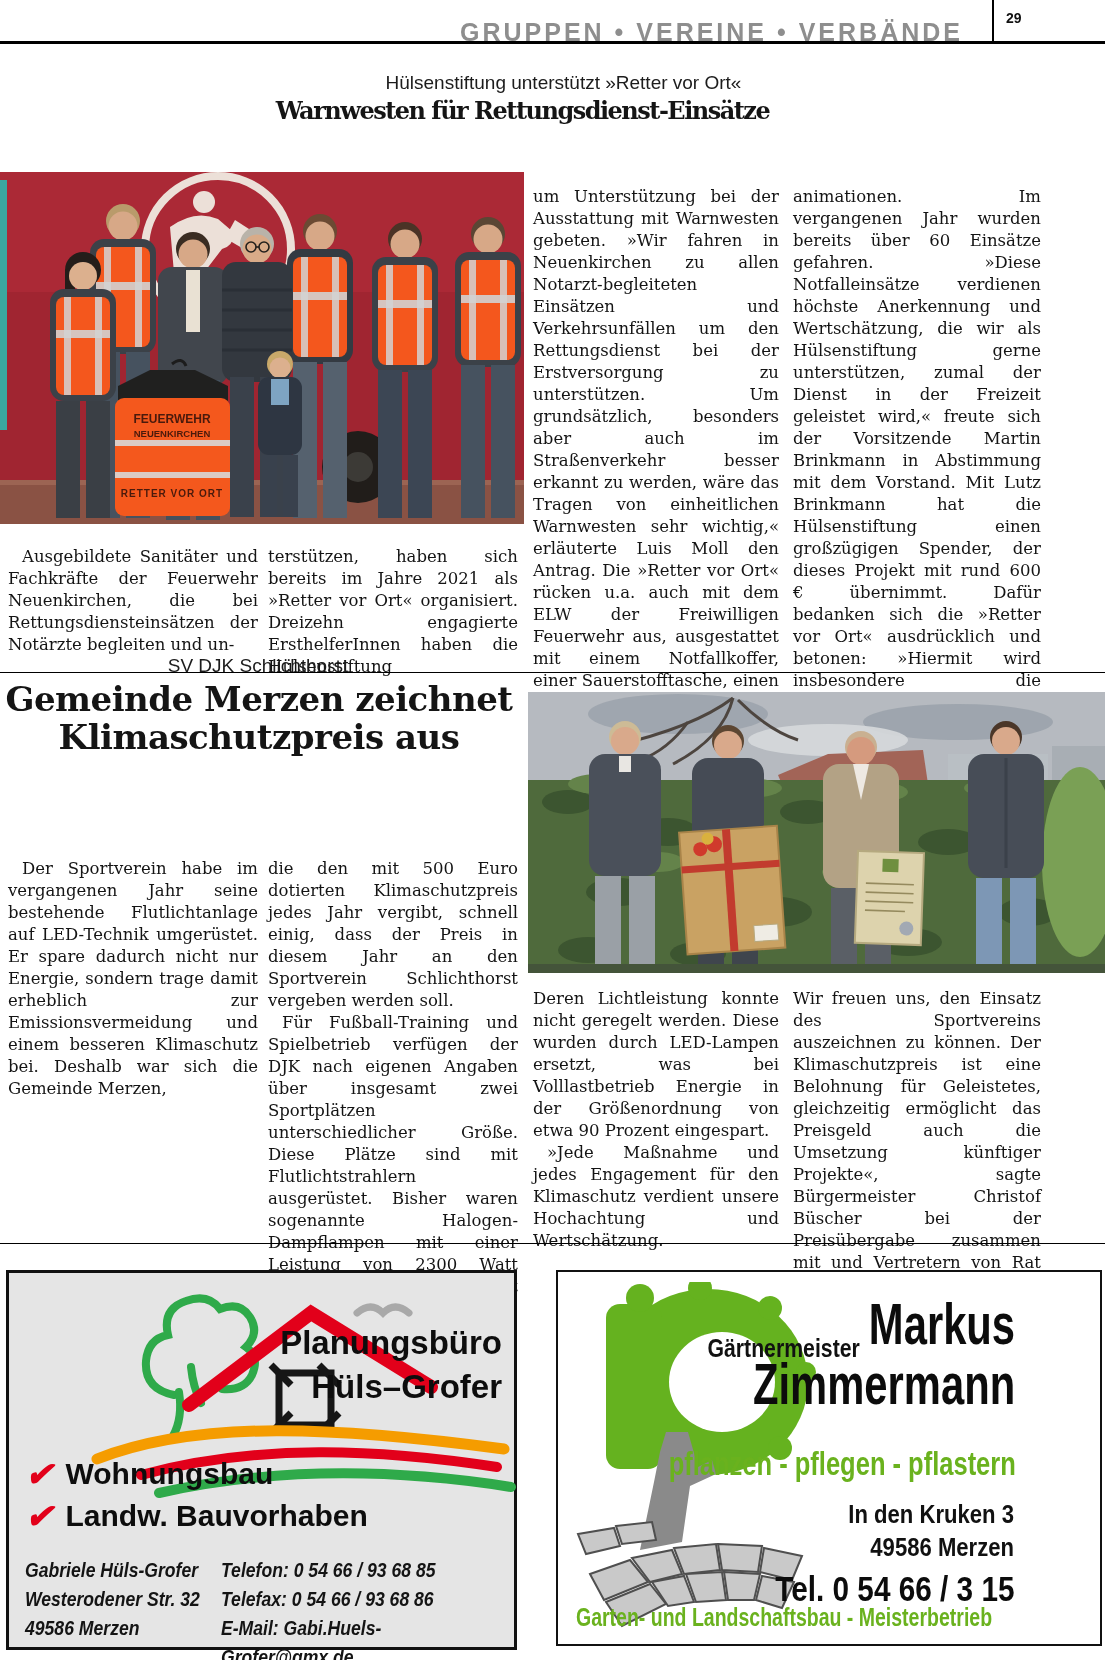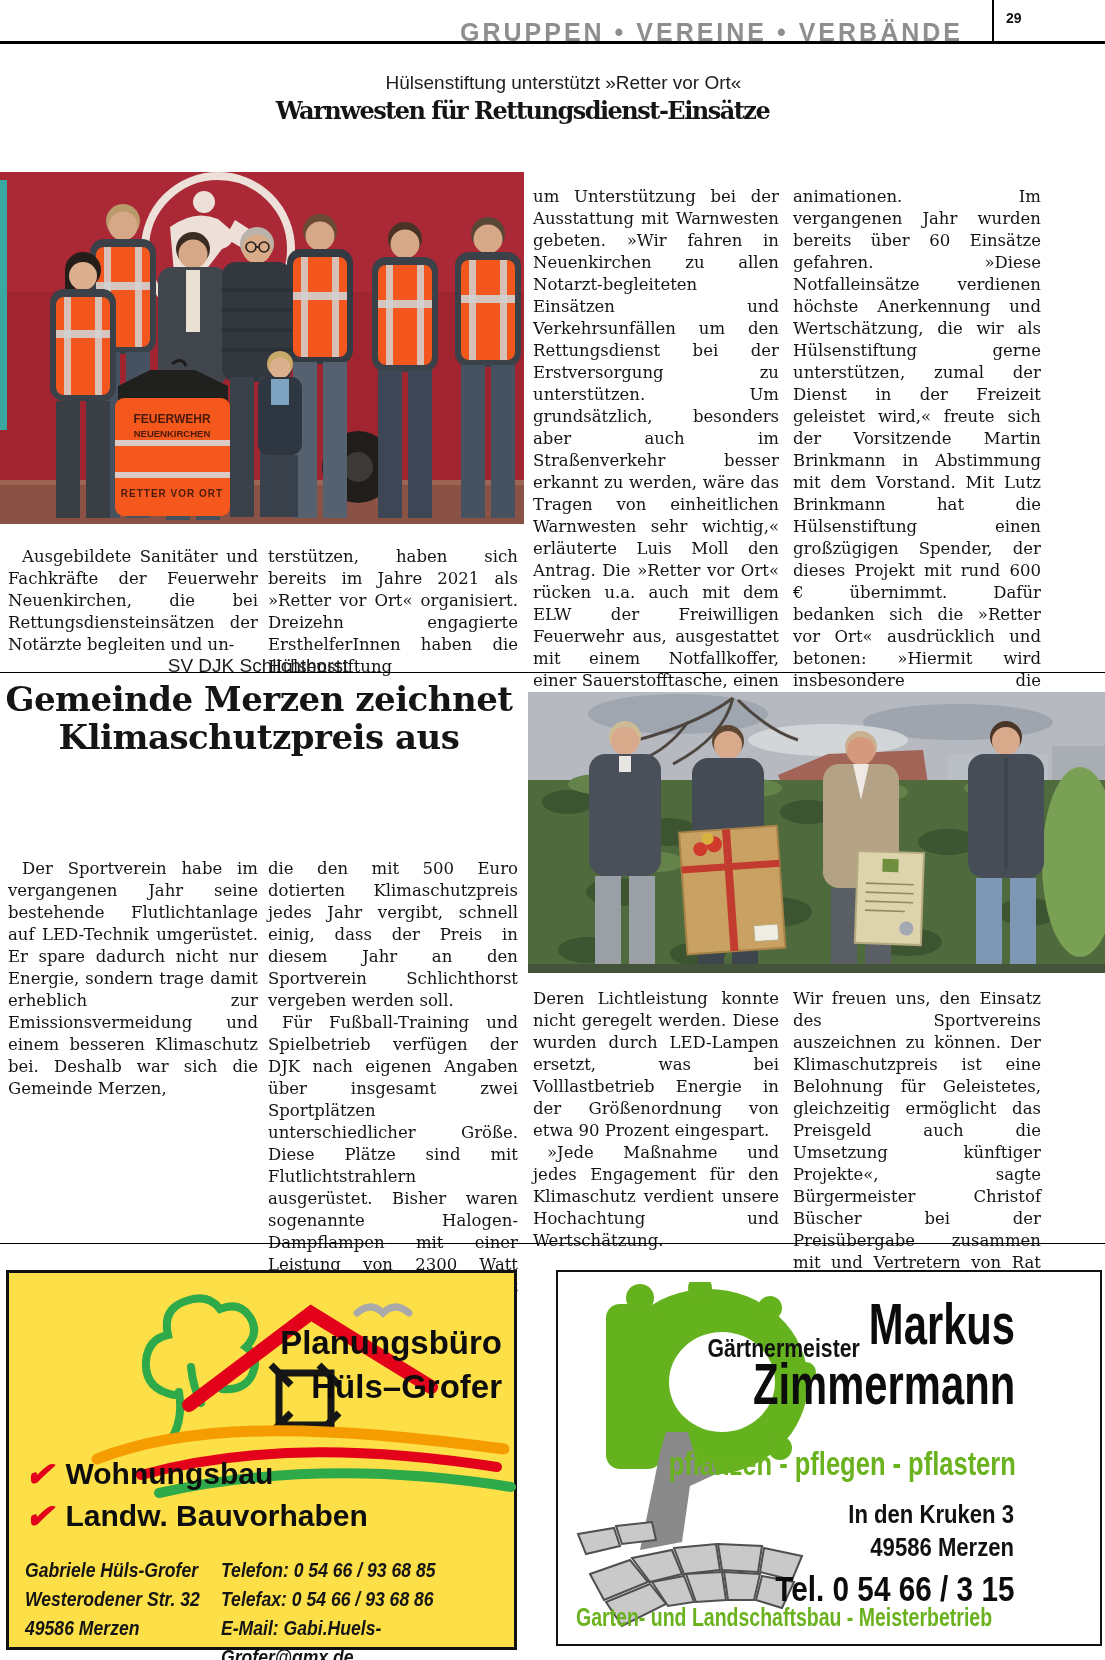--- a/index.html
+++ b/index.html
@@ -28,21 +28,21 @@
   .col{font-size:16.5px;line-height:22px;text-align:justify;color:#141414;}
   .col p{margin:0;}
   .col p.ind{text-indent:14px;}
   .c-w{width:250px;}
   .divider{left:0;width:1105px;height:1px;background:#000;}
 
   
   .photo{display:block;}
 
   
-  .ad1{top:1270px;left:6px;width:511px;height:380px;border:3px solid #111;box-sizing:border-box;background:#fde047;}
+  .ad1{top:1270px;left:6px;width:511px;height:380px;border:3px solid #111;box-sizing:border-box;background:#e5e5e5;}
   .ad2{top:1270px;left:556px;width:546px;height:376px;border:2px solid #111;box-sizing:border-box;background:#fff;}
   .sans{font-family:"Liberation Sans",sans-serif;}
   .ad1-name{top:48px;right:12px;width:260px;text-align:right;font-weight:bold;
      font-size:33px;line-height:44px;color:#0d0d0d;}
   .svc-row{left:16px;display:flex;align-items:center;gap:12px;}
   .svc-check{color:#e2001a;font-size:34px;line-height:34px;font-weight:bold;font-style:italic;}
   .svc-label{font-weight:bold;font-size:30px;color:#0d0d0d;}
   .contact{font-weight:bold;font-style:italic;font-size:20px;line-height:29px;color:#141414;}
   .sqzL{transform:scaleX(0.88);transform-origin:left center;}
   .sqzR{transform-origin:right center;}

